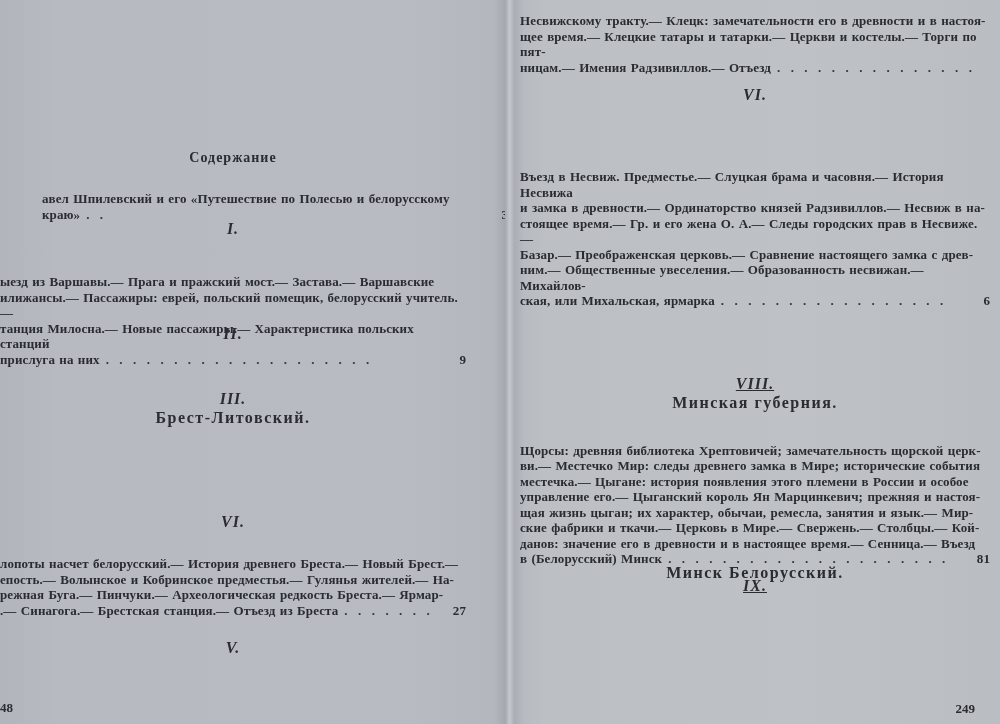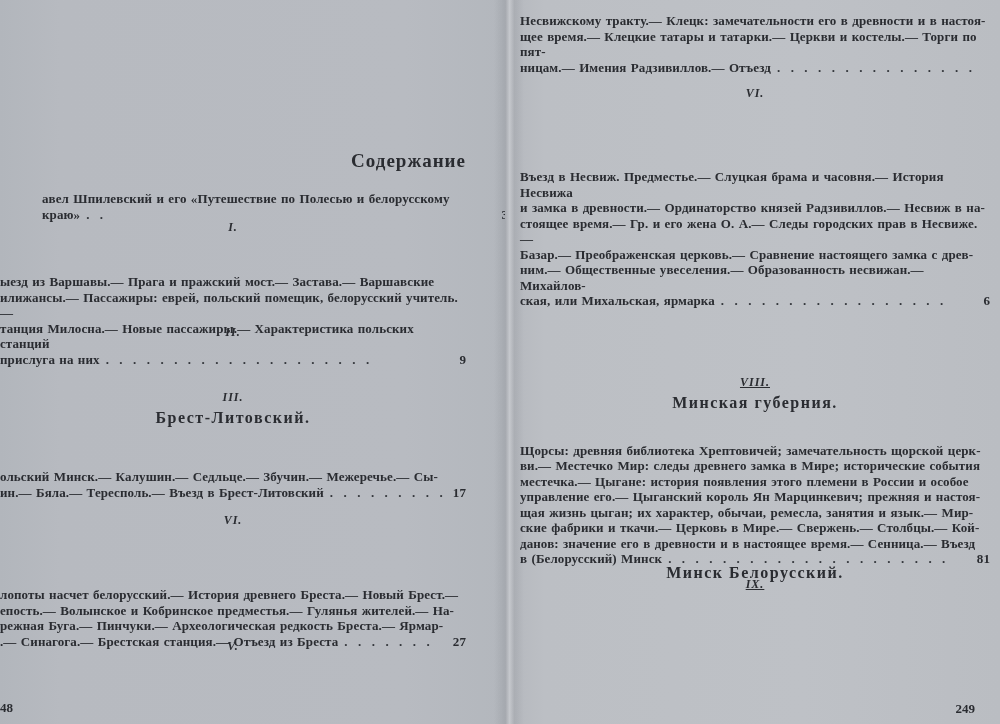--- a/index.html
+++ b/index.html
@@ -4,22 +4,22 @@
 <style>
   html,body{margin:0;padding:0;}
   body{width:1000px;height:724px;overflow:hidden;background:#9a9da3;}
   .spread{position:relative;width:1000px;height:724px;font-family:"Liberation Serif","DejaVu Serif",serif;color:#2a2c31;}
   .page{position:absolute;top:0;height:724px;}
   .page-left{left:0;width:505px;background:linear-gradient(90deg,#b2b6bc 0%,#b7bac0 12%,#b8bbc1 80%,#b3b7bd 100%);}
   .page-right{left:505px;width:495px;background:linear-gradient(90deg,#b4b7bd 0%,#bcbfc4 8%,#bec1c6 60%,#babdc2 100%);}
   .gutter{position:absolute;top:0;left:494px;width:30px;height:724px;pointer-events:none;
     background:linear-gradient(90deg,rgba(40,44,50,0) 0%,rgba(40,44,50,0.10) 38%,rgba(255,255,255,0.22) 52%,rgba(40,44,50,0.08) 68%,rgba(40,44,50,0) 100%);}
   .block{position:absolute;}
-  .toc-heading{font-size:19px;font-weight:700;letter-spacing:1px;text-align:right;}
-  .numeral{font-size:12px;font-weight:700;font-style:italic;text-align:center;letter-spacing:1px;}
+  .toc-heading{font-size:14px;font-weight:700;letter-spacing:1px;text-align:center;}
+  .numeral{font-size:16px;font-weight:700;font-style:italic;text-align:center;letter-spacing:1px;}
   .subtitle{font-size:16px;font-weight:700;text-align:center;letter-spacing:1.5px;}
   .entry{position:relative;font-size:13px;font-weight:700;line-height:15.5px;letter-spacing:0.1px;word-spacing:1px;}
   .entry-text{white-space:pre-line;}
   .leader{padding-left:6px;word-spacing:7px;white-space:nowrap;color:#33363b;}
   .pagenum{position:absolute;right:0;bottom:0;font-size:13px;font-weight:700;}
   .folio{position:absolute;font-size:13px;font-weight:700;}
   .w-left{width:466px;}
   .w-right{width:470px;}
 </style>
 </head>
@@ -39,25 +39,20 @@
     <div class="block numeral" style="top:220px;left:0;width:466px;">I.</div>
     <div class="block entry w-left" style="top:243px;left:0;">
       <span class="entry-text">ыезд из Варшавы.— Прага и пражский мост.— Застава.— Варшавские
 илижансы.— Пассажиры: еврей, польский помещик, белорусский учитель.—
 танция Милосна.— Новые пассажиры.— Характеристика польских станций
 прислуга на них</span><span class="leader">. . . . . . . . . . . . . . . . . . . .</span>
       <span class="pagenum">9</span>
     </div>
 
     <div class="block numeral" style="top:325px;left:0;width:466px;">II.</div>
-    <div class="block entry w-left" style="top:345px;left:0;">
-      <span class="entry-text">ольский Минск.— Калушин.— Седльце.— Збучин.— Межеречье.— Сы-
-ин.— Бяла.— Тересполь.— Въезд в Брест-Литовский</span><span class="leader">. . . . . . . . .</span>
-      <span class="pagenum">17</span>
-    </div>
 
     <div class="block numeral" style="top:390px;left:0;width:466px;">III.</div>
     <div class="block subtitle" style="top:409px;left:0;width:466px;">Брест-Литовский.</div>
     <div class="block entry w-left" style="top:432px;left:0;">
       <span class="entry-text">лопоты насчет белорусский.— История древнего Бреста.— Новый Брест.—
 епость.— Волынское и Кобринское предместья.— Гулянья жителей.— На-
 режная Буга.— Пинчуки.— Археологическая редкость Бреста.— Ярмар-
 .— Синагога.— Брестская станция.— Отъезд из Бреста</span><span class="leader">. . . . . . .</span>
       <span class="pagenum">27</span>
     </div>

